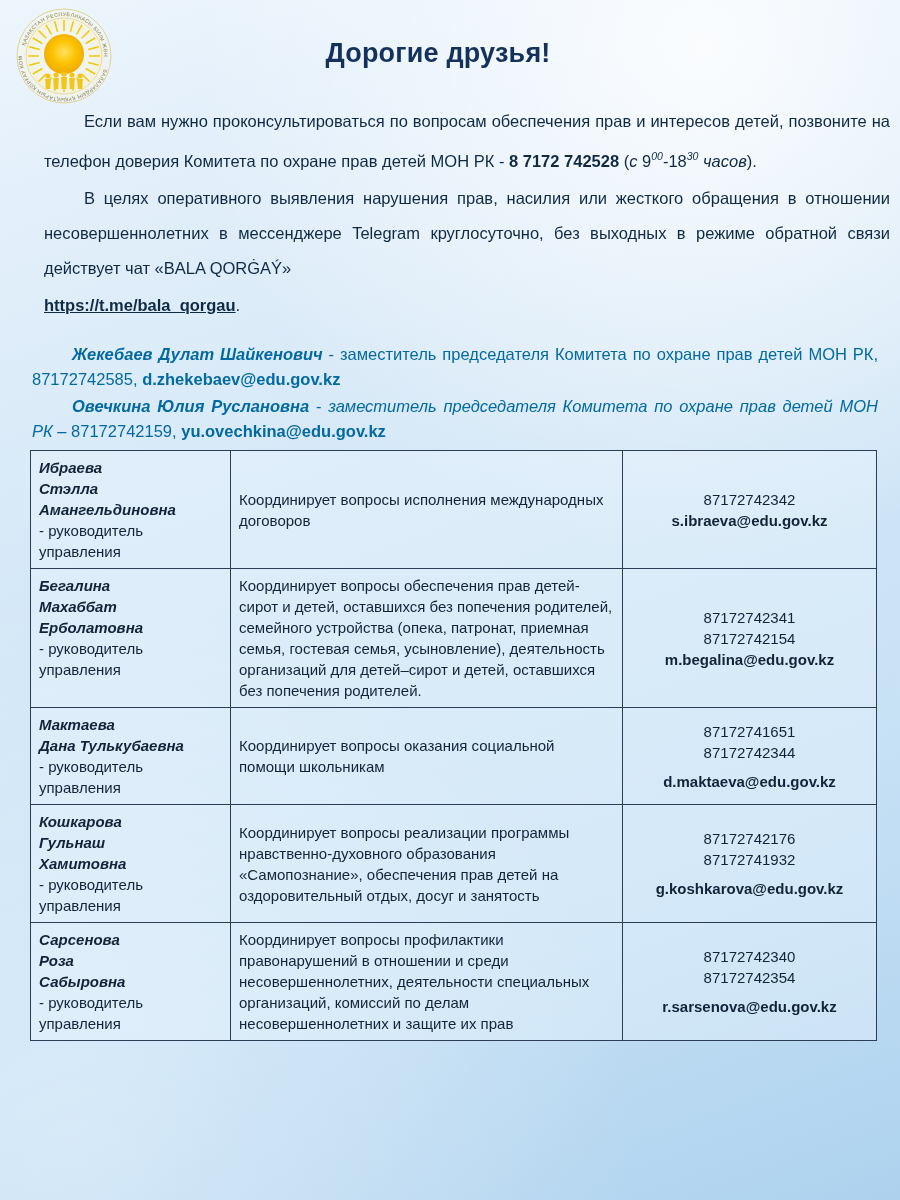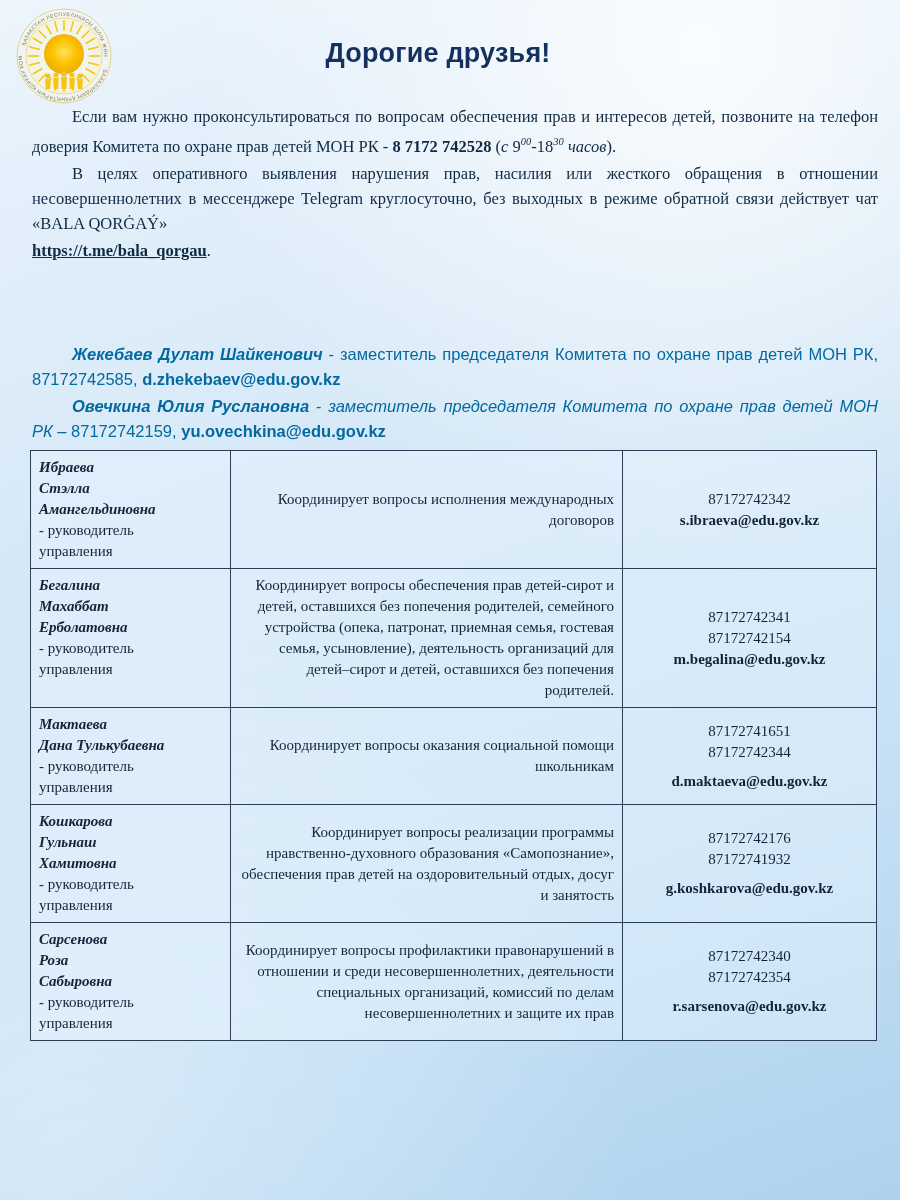--- a/index.html
+++ b/index.html
@@ -55,27 +55,26 @@
     text-align: center;
     font-size: 27px;
     font-weight: bold;
     color: #13315c;
     letter-spacing: 0.2px;
   }
 
   
   .body-text {
     position: absolute;
-    left: 32px;
+    left: 44px;
     top: 104px;
     width: 846px;
     font-size: 16.5px;
-    line-height: 25px;
+    line-height: 35px;
     color: #102a43;
-    font-family: Liberation Serif, serif;
   }
   .para {
     text-align: justify;
     text-justify: inter-word;
     text-indent: 40px;
     margin: 0 0 2px 0;
   }
   .para.noindent { text-indent: 0; }
   .b { font-weight: bold; }
   .i { font-style: italic; }
@@ -99,21 +98,20 @@
 
   
   .contacts-table {
     position: absolute;
     left: 30px;
     top: 450px;
     width: 680px;
     border-collapse: collapse;
     table-layout: fixed;
     background: rgba(232,243,252,0.45);
-    font-family: Liberation Serif, serif;
   }
   .contacts-table td {
     border: 1.5px solid #2c3e55;
     padding: 6px 8px;
     vertical-align: top;
     font-size: 15px;
     line-height: 21px;
     color: #13243a;
   }
   .col-name { width: 200px; }
@@ -121,21 +119,21 @@
   .col-contact { width: 254px; }
 
   .name-line {
     font-weight: bold;
     font-style: italic;
     display: block;
   }
   .role-line { display: block; }
 
   .cell-duty {
-    text-align: right;
+    text-align: left;
     vertical-align: middle !important;
     padding-left: 14px;
     padding-right: 14px;
   }
   .cell-contact {
     text-align: center;
     vertical-align: middle !important;
   }
   .phone { display: block; }
   .email {

